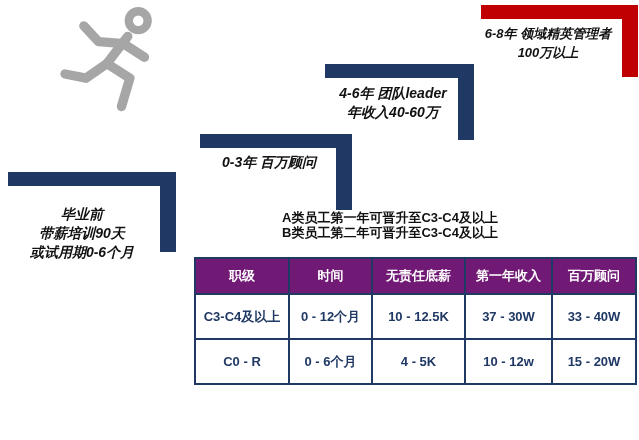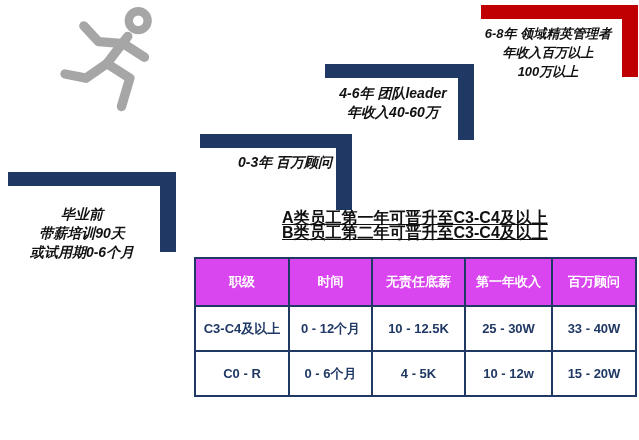--- a/index.html
+++ b/index.html
@@ -20,46 +20,45 @@
     text-align:center;
     line-height:19px;
     font-size:14px;
     white-space:nowrap;
     font-style:italic;
   }
   .step-text.small { font-size:13px; }
   .notes {
     position:absolute;
     left:282px; top:210px;
-    font-size:16px;
+    font-size:13px;
     font-weight:bold;
     color:#111111;
     line-height:15px;
     white-space:nowrap;
-    text-decoration:underline;
   }
   table.salary {
     position:absolute;
     left:194px; top:257px;
     width:441px;
     border-collapse:collapse;
     table-layout:fixed;
   }
   table.salary th, table.salary td {
     border:2px solid #1f3864;
     text-align:center;
     vertical-align:middle;
     font-weight:bold;
     font-size:13px;
     padding:0 2px;
   }
   table.salary th {
-    background:#d946ef;
+    background:#701a75;
     color:#ffffff;
-    height:48px;
+    height:36px;
   }
   table.salary td {
     background:#ffffff;
     color:#1f3864;
     height:45px;
     text-align:center;
   }
   .runner { position:absolute; left:40px; top:5px; width:140px; height:115px; }
 </style>
 </head>
@@ -83,40 +82,39 @@
   <div class="step-text" style="left:6px; top:205px; width:152px;">
     <div>毕业前</div>
     <div>带薪培训90天</div>
     <div>或试用期0-6个月</div>
   </div>
 </div>
 
 <div>
   <div class="abs bar-navy" style="left:200px; top:134px; width:152px; height:14px;"></div>
   <div class="abs bar-navy" style="left:336px; top:134px; width:16px; height:76px;"></div>
-  <div class="step-text" style="left:218px; top:153px; width:134px;">
+  <div class="step-text" style="left:202px; top:153px; width:134px;">
     <div>0-3年 百万顾问</div>
   </div>
 </div>
 
 <div>
   <div class="abs bar-navy" style="left:325px; top:64px; width:149px; height:14px;"></div>
   <div class="abs bar-navy" style="left:458px; top:64px; width:16px; height:76px;"></div>
   <div class="step-text" style="left:328px; top:84px; width:130px;">
     <div>4-6年 团队leader</div>
     <div>年收入40-60万</div>
   </div>
 </div>
 
 <div>
   <div class="abs bar-red" style="left:481px; top:5px; width:157px; height:14px;"></div>
   <div class="abs bar-red" style="left:622px; top:5px; width:16px; height:72px;"></div>
   <div class="step-text small" style="left:476px; top:24px; width:144px;">
     <div>6-8年 领域精英管理者</div>
-    <div>年收入百万以上</div>
     <div>100万以上</div>
   </div>
 </div>
 
 <div class="notes">
   <div>A类员工第一年可晋升至C3-C4及以上</div>
   <div>B类员工第二年可晋升至C3-C4及以上</div>
 </div>
 
 <table class="salary">
@@ -134,21 +132,21 @@
       <th>无责任底薪</th>
       <th>第一年收入</th>
       <th>百万顾问</th>
     </tr>
   </thead>
   <tbody>
     <tr>
       <td>C3-C4及以上</td>
       <td>0 - 12个月</td>
       <td>10 - 12.5K</td>
-      <td>25 - 30W</td>
+      <td>37 - 30W</td>
       <td>33 - 40W</td>
     </tr>
     <tr>
       <td>C0 - R</td>
       <td>0 - 6个月</td>
       <td>4 - 5K</td>
       <td>10 - 12w</td>
       <td>15 - 20W</td>
     </tr>
   </tbody>

